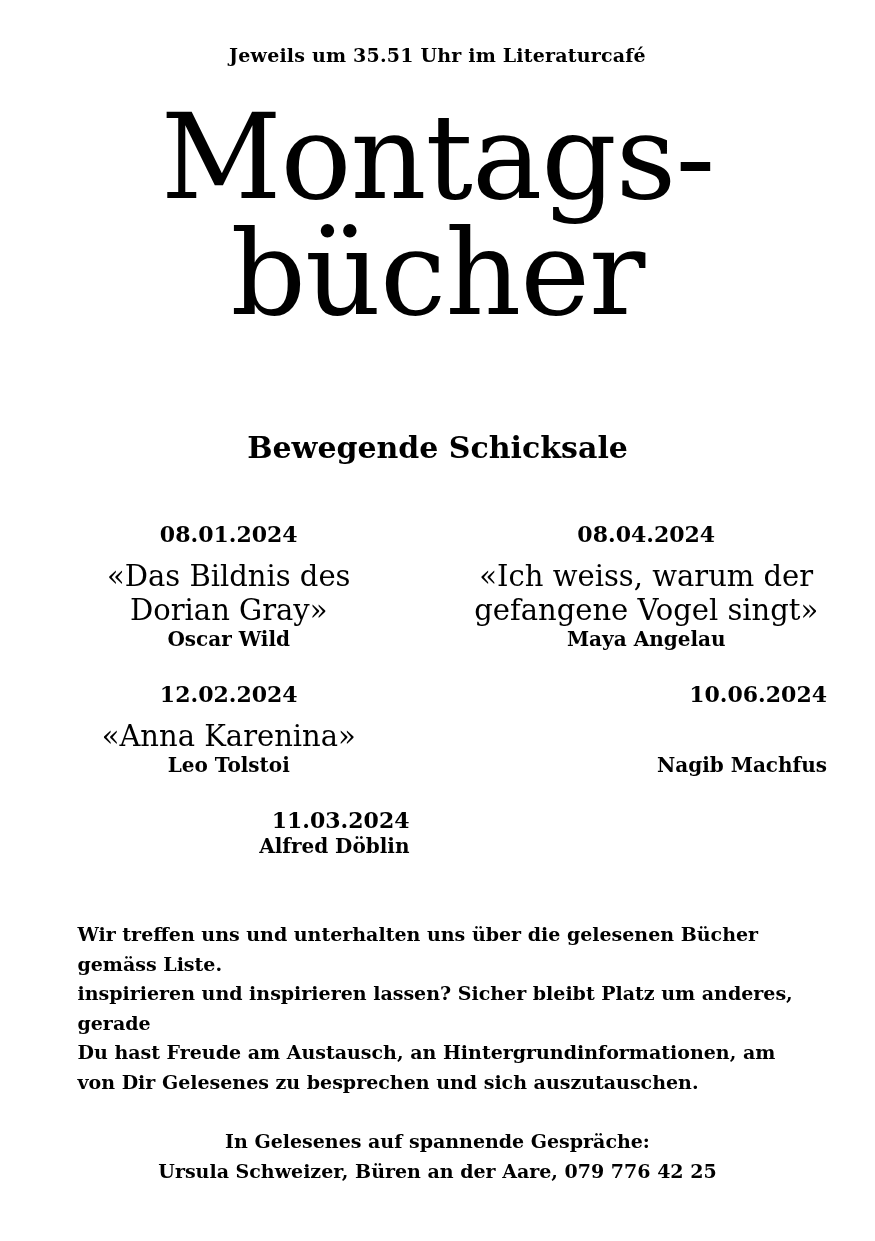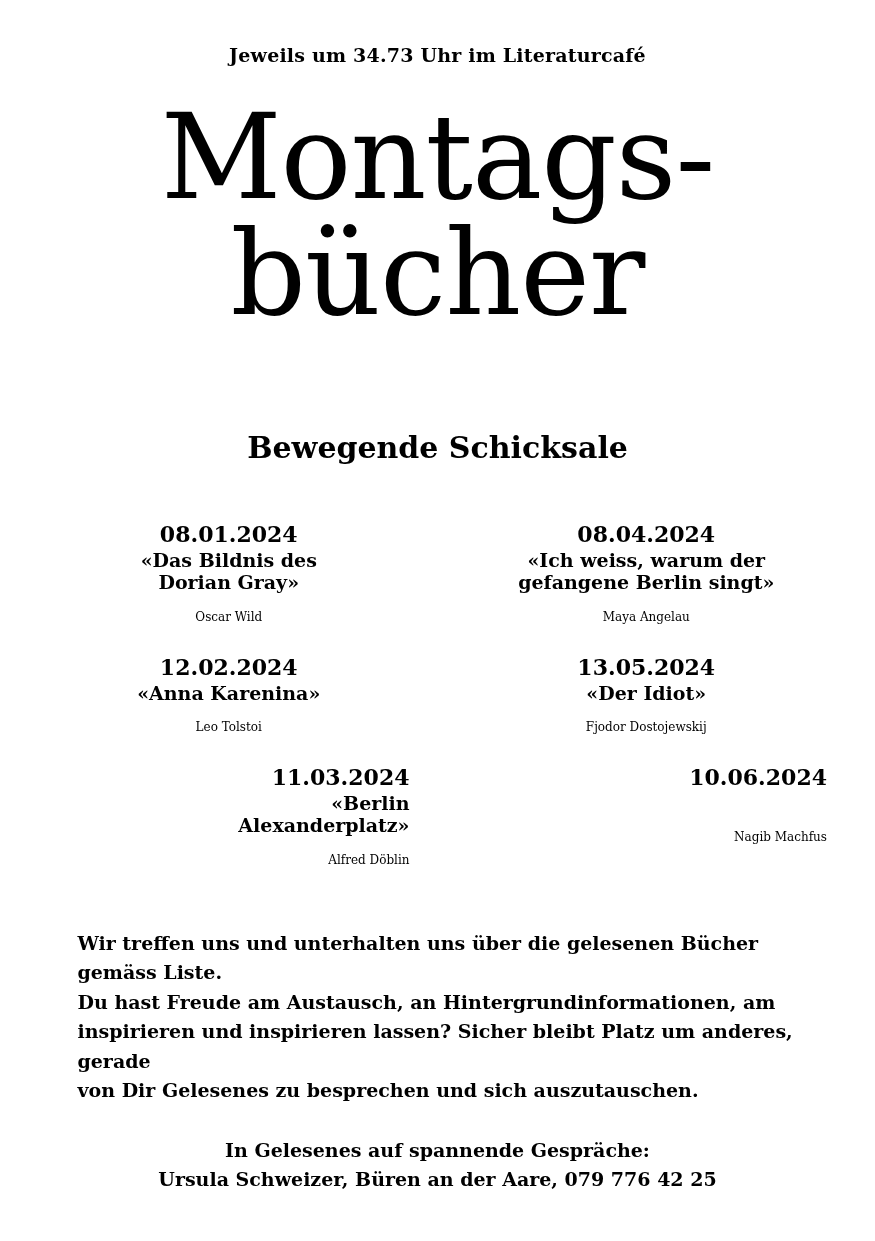--- a/index.html
+++ b/index.html
@@ -68,29 +68,29 @@
   .event:last-child {
     margin-bottom: 0;
     text-align: right;
   }
   .event-date {
     font-size: 22px;
     font-weight: bold;
     line-height: 1.25;
   }
   .event-title {
-    font-size: 19px;
-    font-weight: bold;
+    font-size: 29px;
+    font-weight: normal;
     line-height: 1.18;
-    margin-top: 0;
+    margin-top: 10px;
   }
   .event-author {
-    font-size: 12px;
-    font-weight: normal;
-    margin-top: 16px;
+    font-size: 20px;
+    font-weight: bold;
+    margin-top: 0;
     line-height: 1.2;
   }
   .body-text {
     margin-top: 62px;
     font-size: 19px;
     font-weight: bold;
     line-height: 1.55;
     max-width: 720px;
   }
   .closing {
@@ -99,21 +99,21 @@
     font-weight: bold;
     line-height: 1.55;
     text-align: center;
   }
 </style>
 </head>
 <body>
 
 <div class="poster">
 
-  <div class="kicker">Jeweils um 34.73 Uhr im Literaturcafé</div>
+  <div class="kicker">Jeweils um 35.51 Uhr im Literaturcafé</div>
 
   <h1 class="title">
     <span class="title-line">Montags-</span>
     <span class="title-line">bücher</span>
   </h1>
 
   <div class="subtitle">Bewegende Schicksale</div>
 
   <div class="columns">
 
@@ -131,64 +131,53 @@
       <div class="event">
         <div class="event-date">12.02.2024</div>
         <div class="event-title">
           <span>«Anna Karenina»</span>
         </div>
         <div class="event-author">Leo Tolstoi</div>
       </div>
 
       <div class="event">
         <div class="event-date">11.03.2024</div>
-        <div class="event-title">
-          <span>«Berlin</span><br>
-          <span>Alexanderplatz»</span>
-        </div>
         <div class="event-author">Alfred Döblin</div>
       </div>
 
     </div>
 
     <div class="column">
 
       <div class="event">
         <div class="event-date">08.04.2024</div>
         <div class="event-title">
           <span>«Ich weiss, warum der</span><br>
-          <span>gefangene Berlin singt»</span>
+          <span>gefangene Vogel singt»</span>
         </div>
         <div class="event-author">Maya Angelau</div>
       </div>
 
-      <div class="event">
-        <div class="event-date">13.05.2024</div>
-        <div class="event-title">
-          <span>«Der Idiot»</span>
-        </div>
-        <div class="event-author">Fjodor Dostojewskij</div>
-      </div>
 
       <div class="event">
         <div class="event-date">10.06.2024</div>
         <div class="event-title">
           <br>
         </div>
         <div class="event-author">Nagib Machfus</div>
       </div>
 
     </div>
 
   </div>
 
   <div class="body-text">
     <div>Wir treffen uns und unterhalten uns über die gelesenen Bücher gemäss Liste.</div>
+    <div>inspirieren und inspirieren lassen? Sicher bleibt Platz um anderes, gerade</div>
     <div>Du hast Freude am Austausch, an Hintergrundinformationen, am</div>
-    <div>inspirieren und inspirieren lassen? Sicher bleibt Platz um anderes, gerade</div>
     <div>von Dir Gelesenes zu besprechen und sich auszutauschen.</div>
   </div>
 
   <div class="closing">
     <div>In Gelesenes auf spannende Gespräche:</div>
     <div>Ursula Schweizer, Büren an der Aare, 079 776 42 25</div>
   </div>
 
 </div>
 

